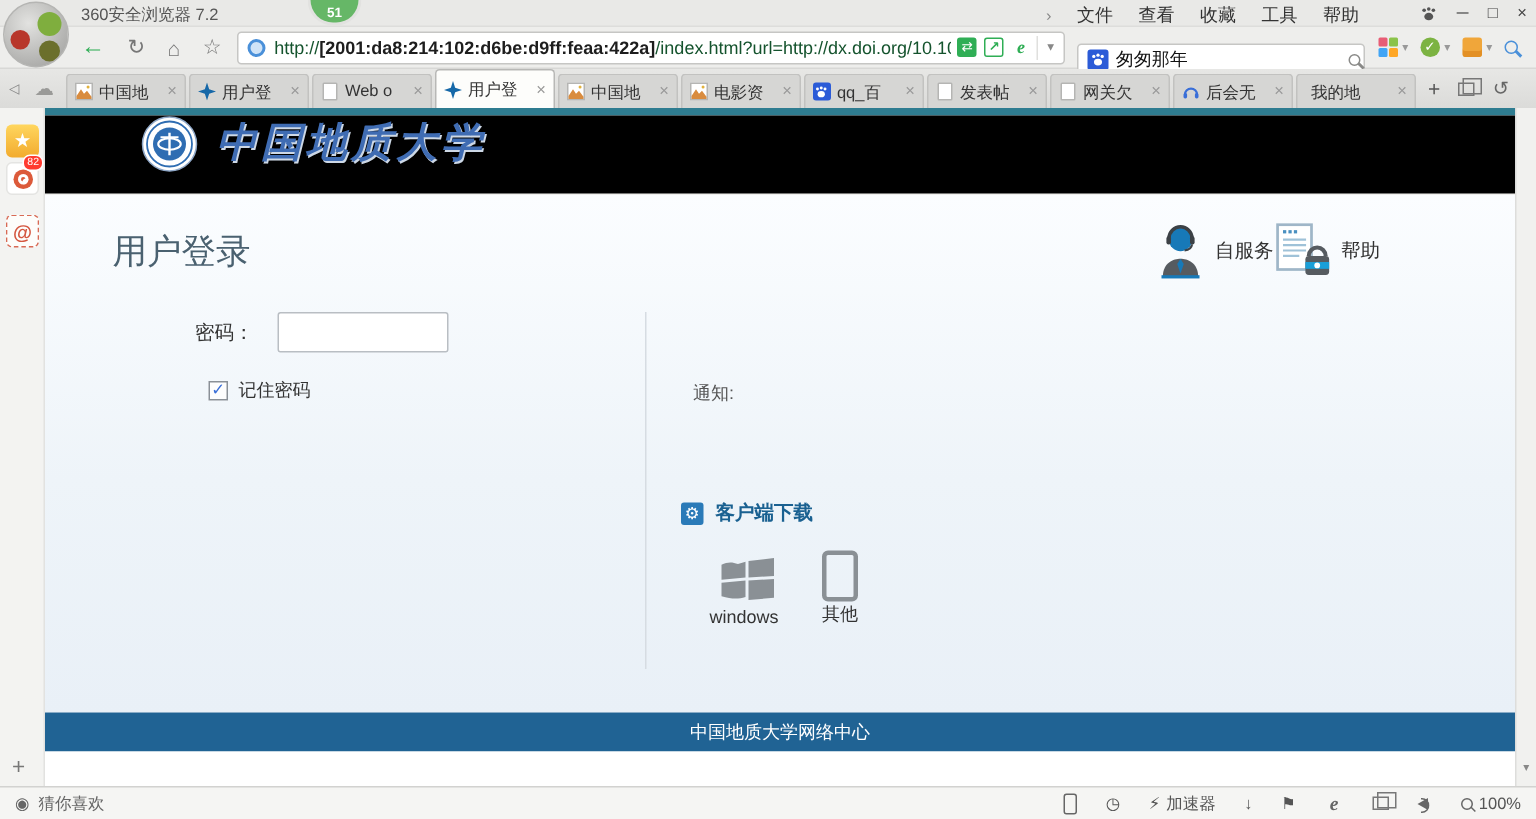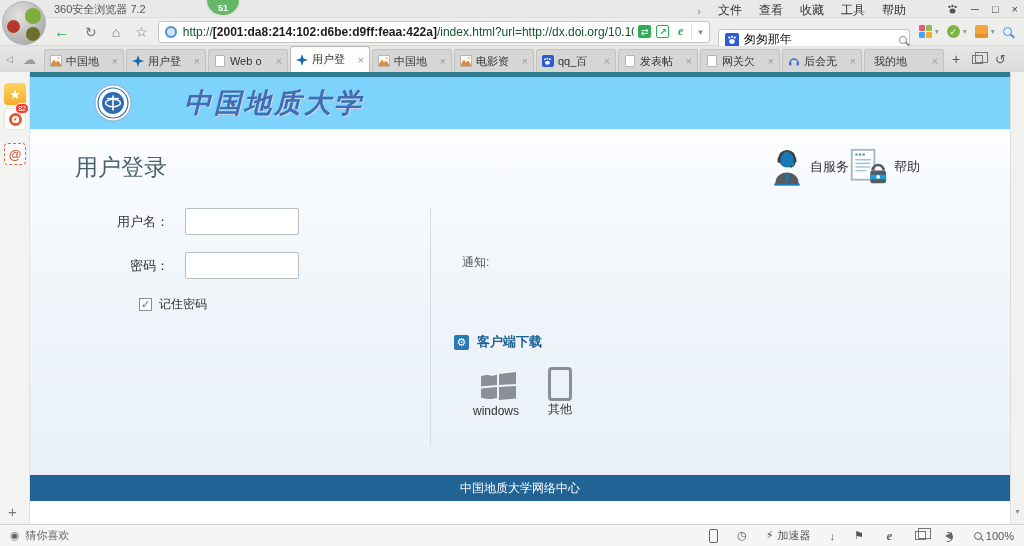--- a/index.html
+++ b/index.html
@@ -77,21 +77,21 @@
   .weibo-ic { top:36px; background:#fff; border:1px solid #e4e4e2; }
   .weibo-eye { width:13px; height:13px; border-radius:50%; background:#dc5a3a; position:relative; }
   .weibo-eye::after { content:""; position:absolute; inset:3px; border-radius:50%; background:#fff; box-shadow:inset 0 0 0 2px #fff, inset 2px 2px 0 1px #dc5a3a; }
   .weibo-badge { position:absolute; top:-6px; right:-4px; background:#ff3b30; color:#fff; font-size:7px; line-height:9px; padding:0 2px; border-radius:5px; border:1px solid #fff; }
   .at-ic { top:71px; border:1px dashed #d86a55; color:#d4563f; font-weight:bold; font-size:13px; background:#fdfdfb; }
   .strip-plus { position:absolute; left:8px; bottom:4px; color:#777; font-size:15px; }
 
   
   .page { flex:1; display:flex; flex-direction:column; background:#fff; min-width:0; }
   .topline { height:5px; background:#2e7c90; }
-  .pgheader { height:53px; background:#7dd3fc; border-bottom:1px solid #f0f0ee; display:flex; align-items:center; padding-left:64px;gap:40px; }
+  .pgheader { height:53px; background:#000000; border-bottom:1px solid #f0f0ee; display:flex; padding-left:64px; }
   .cug-logo { flex:0 0 auto; }
   .cug-name { margin-left:12px; font-size:27px; font-weight:bold; font-style:italic; color:#3f6cb3; letter-spacing:3px; text-shadow:1px 1px 0 #cdd8e6; font-family:"Liberation Serif","DejaVu Serif",serif; }
   .pgmain { flex:1; background:linear-gradient(180deg,#fbfdff 0%, #eef4f9 55%, #e9f0f7 100%); }
   .hrow { display:flex; justify-content:space-between; align-items:center; padding:18px 90px 0 45px; }
   .h1 { font-size:23px; color:#4a6170; }
   .qlinks { display:flex; align-items:center; }
   .qitem { display:flex; gap:7px; align-items:center; font-size:13px; color:#333; }
   .cols { display:flex; margin-top:22px; }
   .leftcol { width:400px; padding-left:30px; flex:0 0 auto; }
   .vdivider { width:1px; background:#d6dce2; height:238px; flex:0 0 auto; }
@@ -394,24 +394,20 @@
               </span>
               <span>帮助</span>
             </span>
           </div>
         </div>
 
         <div class="cols">
 
           <div class="leftcol">
             <div class="frow">
-              <span class="flabel">用户名：</span>
-              <input class="finput" value="" style="">
-            </div>
-            <div class="frow">
               <span class="flabel">密码：</span>
               <input class="finput" type="password" value="" style="">
             </div>
             <div class="remember">
               <span class="cb">
                   <span class="ck">✓</span>
                 </span>
               <span>记住密码</span>
             </div>
           </div>

